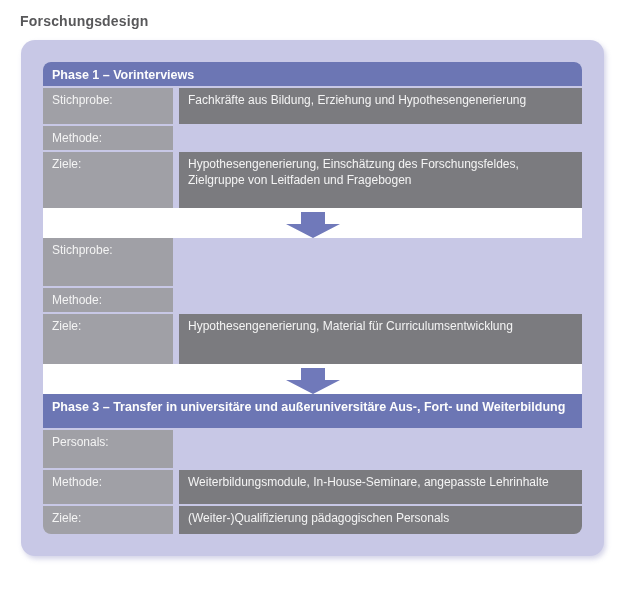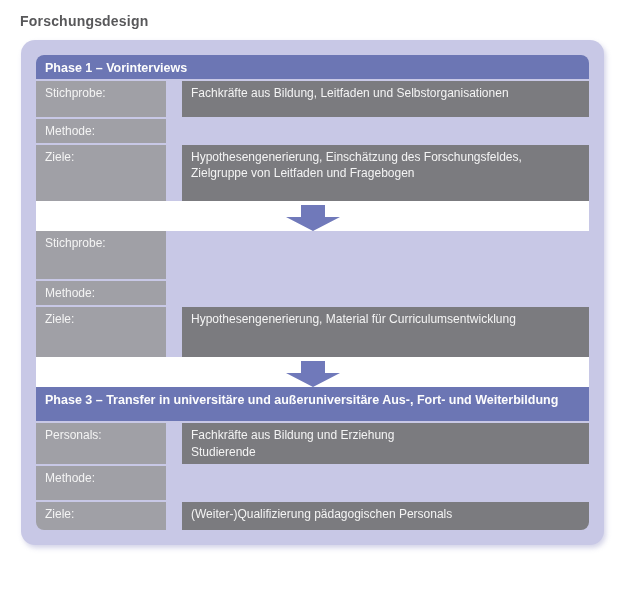--- a/index.html
+++ b/index.html
@@ -19,37 +19,37 @@
   }
   .page-title{
     margin:13px 0 11px 20px;
     font-size:14px;font-weight:bold;letter-spacing:.2px;
     color:var(--title-color);
   }
   .frame{
     margin-left:21px;width:583px;
     background:var(--frame);
     border-radius:14px;
-    padding:15px;
+    padding:22px;
     box-shadow:2px 3px 5px rgba(160,160,205,.45);
   }
   .inner{
     border-radius:8px;overflow:hidden;
     display:flex;flex-direction:column;
     background:#ffffff;
   }
   .phase{display:flex;flex-direction:column;gap:2px;background:var(--frame);}
   .phase-header{
     background:var(--header-bg);
     color:#fdfdfd;font-weight:bold;font-size:12.5px;
     padding:6px 9px 4px 9px;
   }
   .phase-header.tall{min-height:34px;}
   .rows{display:flex;flex-direction:column;gap:2px;background:var(--frame);}
-  .row{display:grid;grid-template-columns:130px 1fr;gap:16px;background:var(--frame);}
+  .row{display:grid;grid-template-columns:130px 1fr;gap:6px;background:var(--frame);}
   .cell{
     font-size:12px;line-height:1.35;color:var(--cell-text);
     padding:4px 9px;
   }
   .cell.label{background:var(--label-bg);}
   .cell.value{background:var(--value-bg);white-space:pre-line;}
   .r-h36{min-height:36px}.r-h19{min-height:19px}.r-h56{min-height:56px}
   .r-h48{min-height:48px}.r-h20{min-height:20px}.r-h50{min-height:50px}
   .r-h38{min-height:38px}.r-h34{min-height:34px}.r-h28{min-height:28px}
   .gap{
@@ -65,21 +65,21 @@
 <h1 class="page-title">Forschungsdesign</h1>
 
 <div class="frame">
   <div class="inner">
 
     <section class="phase">
       <header class="phase-header">Phase 1 – Vorinterviews</header>
       <div class="rows">
         <div class="row r-h36">
           <div class="cell label">Stichprobe:</div>
-          <div class="cell value">Fachkräfte aus Bildung, Leitfaden und Selbstorganisationen</div>
+          <div class="cell value">Fachkräfte aus Bildung, Erziehung und Hypothesengenerierung</div>
         </div>
         <div class="row r-h19">
           <div class="cell label">Methode:</div>
         </div>
         <div class="row r-h56">
           <div class="cell label">Ziele:</div>
           <div class="cell value">Hypothesengenerierung, Einschätzung des Forschungsfeldes, Zielgruppe von Leitfaden und Fragebogen</div>
         </div>
       </div>
     </section>
@@ -109,25 +109,24 @@
       <svg class="arrow-icon" width="56" height="26" viewBox="0 0 56 26" aria-hidden="true">
         <polygon points="16,0 40,0 40,12 55,12 28,26 1,12 16,12"></polygon>
       </svg>
     </div>
 
     <section class="phase">
       <header class="phase-header tall">Phase 3 – Transfer in universitäre und außeruniversitäre Aus-, Fort- und Weiterbildung</header>
       <div class="rows">
         <div class="row r-h38">
           <div class="cell label">Personals:</div>
-          <div class="cell value">Fachkräfte aus Bildung und Erziehung
-Studierende</div>
         </div>
         <div class="row r-h34">
           <div class="cell label">Methode:</div>
+          <div class="cell value">Weiterbildungsmodule, In-House-Seminare, angepasste Lehrinhalte</div>
         </div>
         <div class="row r-h28">
           <div class="cell label">Ziele:</div>
           <div class="cell value">(Weiter-)Qualifizierung pädagogischen Personals</div>
         </div>
       </div>
     </section>
 
   </div>
 </div>

